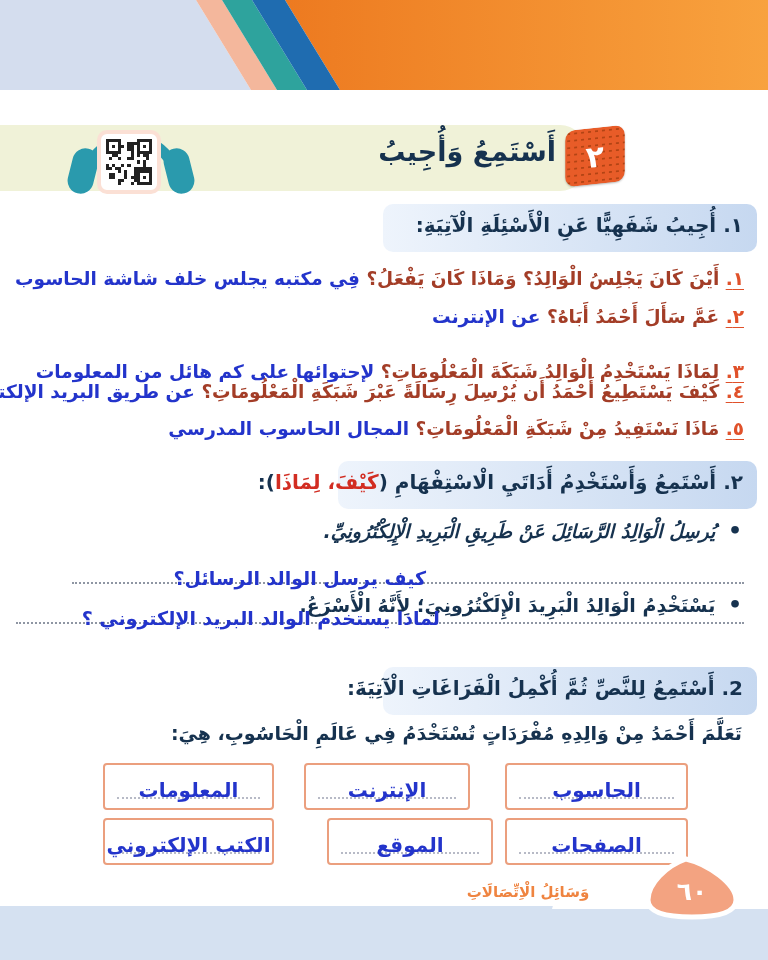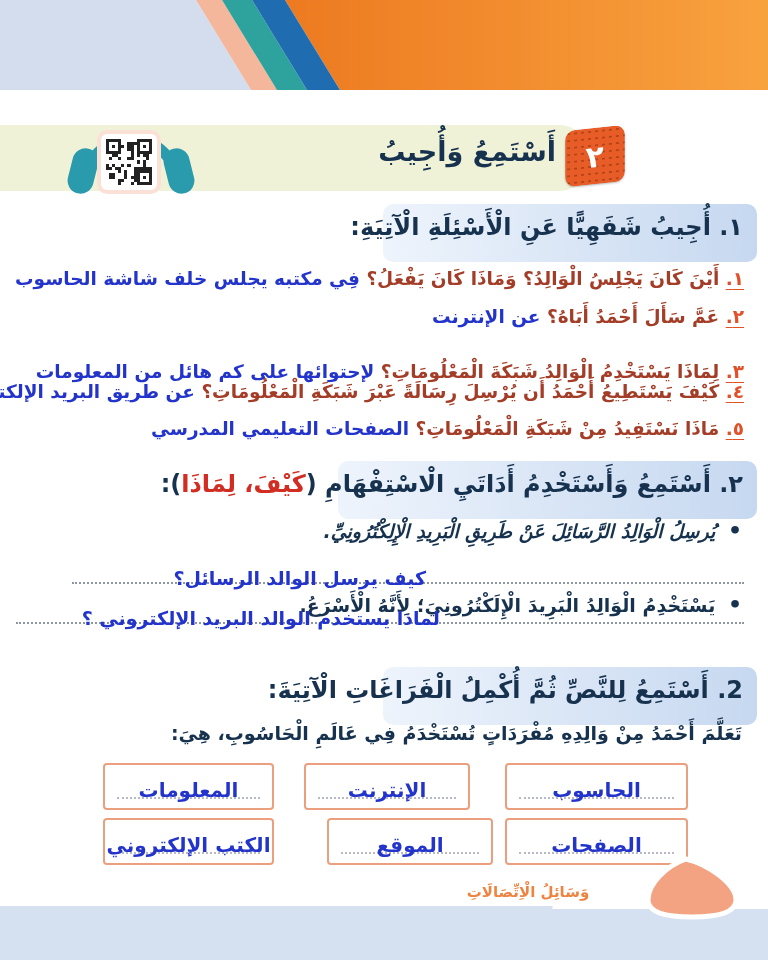--- a/index.html
+++ b/index.html
@@ -29,23 +29,23 @@
   
   .headphones{position:absolute;left:66px;top:98px;width:130px;height:110px;}
   .qr-box{
     position:absolute;left:97px;top:130px;width:64px;height:64px;
     background:#fff;border:4px solid #fbe0d5;border-radius:10px;padding:5px;box-sizing:border-box;
   }
   .qr-grid{width:100%;height:100%;display:grid;grid-template-rows:repeat(15,1fr);grid-template-columns:repeat(15,1fr);}
   .qr-grid div{background:#222;}
   
   .sec-head{
-    position:absolute;height:58px;border-radius:10px;
+    position:absolute;height:48px;border-radius:10px;
     background:linear-gradient(to left,#c6d8f0,#eef4fc);
-    color:#16324f;font-size:24px;font-weight:bold;
+    color:#16324f;font-size:20px;font-weight:bold;
     padding:9px 14px 0 6px;box-sizing:border-box;white-space:nowrap;
   }
   .sec-head .kw{color:#d22d22;}
   .sec1{left:383px;top:204px;width:374px;}
   .sec2{left:338px;top:461px;width:419px;}
   .sec3{left:383px;top:667px;width:374px;}
   
   .q-line{position:absolute;right:24px;white-space:nowrap;font-size:18.5px;font-weight:bold;}
   .q-num{color:#e0512a;text-decoration:underline;text-underline-offset:4px;}
   .q-text{color:#a33d27;}
@@ -258,21 +258,21 @@
   <span class="q-ans">لإحتوائها على كم هائل من المعلومات</span>
 </div>
 <div class="q-line q4">
   <span class="q-num">٤.</span>
   <span class="q-text">كَيْفَ يَسْتَطِيعُ أَحْمَدُ أَن يُرْسِلَ رِسَالَةً عَبْرَ شَبَكَةِ الْمَعْلُومَاتِ؟</span>
   <span class="q-ans">عن طريق البريد الإلكتروني</span>
 </div>
 <div class="q-line q5">
   <span class="q-num">٥.</span>
   <span class="q-text">مَاذَا نَسْتَفِيدُ مِنْ شَبَكَةِ الْمَعْلُومَاتِ؟</span>
-  <span class="q-ans">الصفحات التعليمي المدرسي</span>
+  <span class="q-ans">المجال الحاسوب المدرسي</span>
 </div>
 
 <div class="sec-head sec2">
   <span>٢. أَسْتَمِعُ وَأَسْتَخْدِمُ أَدَاتَيِ الْاسْتِفْهَامِ (</span><span class="kw">كَيْفَ، لِمَاذَا</span><span>):</span>
 </div>
 
 <div class="bullet-line bl1">
   <span class="bullet-dot">•</span>
   <span>يُرسِلُ الْوَالِدُ الرَّسَائِلَ عَنْ طَرِيقِ الْبَرِيدِ الْإِلِكْتُرُونِيِّ.</span>
 </div>
@@ -317,13 +317,14 @@
   <span class="val">الكتب الإلكتروني</span>
 </div>
 
 <div class="footer-band"></div>
 <div class="footer-bump"></div>
 <div class="unit-label">وَسَائِلُ الْاِتِّصَالَاتِ</div>
 <div class="page-drop">
   <svg viewBox="0 0 104 66" width="104" height="66">
     <path d="M 46 4 C 68 9 96 29 96 45 C 96 58 78 62 52 62 C 26 62 8 58 8 45 C 8 29 26 11 46 4 Z" fill="#f3a381" stroke="#ffffff" stroke-width="5"></path>
   </svg>
+  <span class="num">٦٠</span>
 </div>
 
 </body></html>

